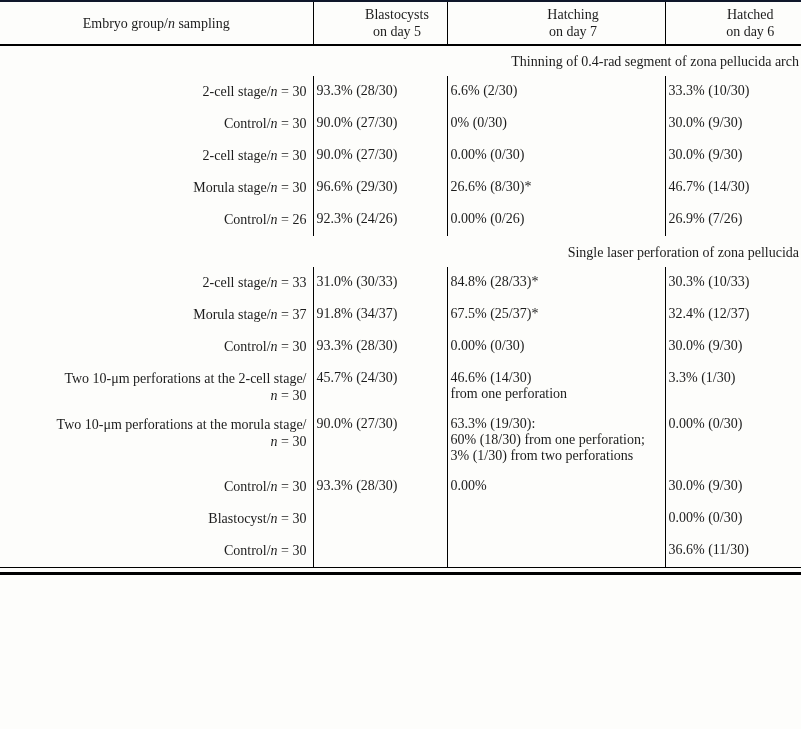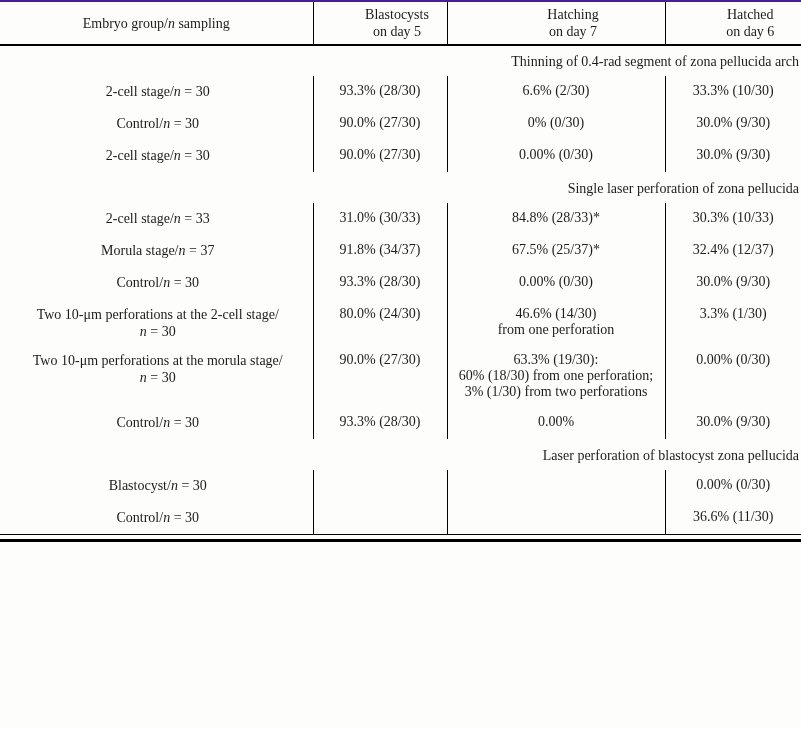--- a/index.html
+++ b/index.html
@@ -12,21 +12,21 @@
     background: #fdfdfb;
     color: #1c1c1c;
     font-family: "Liberation Serif", "DejaVu Serif", serif;
     font-size: 14px;
     overflow: hidden;
   }
   table.results {
     width: 801px;
     border-collapse: collapse;
     table-layout: fixed;
-    border-top: 2px solid #4c1d95;
+    border-top: 2px solid #0f172a;
   }
   th, td {
     font-weight: normal;
     white-space: pre-line;
     overflow: hidden;
   }
   thead th {
     text-align: center;
     vertical-align: middle;
     border-bottom: 2px solid #000;
@@ -37,27 +37,27 @@
     border-left: 1px solid #000;
     padding-left: 36px;
   }
   tr.row-title td {
     text-align: right;
     vertical-align: middle;
     padding: 6px 2px 4px 2px;
     border: none;
   }
   td.group {
-    text-align: center;
+    text-align: right;
     vertical-align: top;
     padding: 7px 6px 3px 9px;
     line-height: 17px;
   }
   td.val {
-    text-align: center;
+    text-align: left;
     vertical-align: top;
     padding: 7px 3px 3px 3px;
     line-height: 16px;
   }
   tr.rh-header { height: 44px; }
   tr.rh-title  { height: 31px; }
   tr.rh-1      { height: 32px; }
   tr.rh-2      { height: 46px; padding-left: 16px; }
   tr.rh-3      { height: 62px; }
   .bottom-rule {
@@ -105,20 +105,32 @@
       <td class="val c3">0% (0/30)</td>
       <td class="val c4">30.0% (9/30)</td>
     </tr>
 
     <tr class="rh-1">
       <td class="group c1">2-cell stage/<i>n</i> = 30</td>
       <td class="val c2">90.0% (27/30)</td>
       <td class="val c3">0.00% (0/30)</td>
       <td class="val c4">30.0% (9/30)</td>
     </tr>
+    <tr class="rh-1">
+      <td class="group c1">Morula stage/<i>n</i> = 30</td>
+      <td class="val c2">96.6% (29/30)</td>
+      <td class="val c3">26.6% (8/30)*</td>
+      <td class="val c4">46.7% (14/30)</td>
+    </tr>
+    <tr class="rh-1">
+      <td class="group c1">Control/<i>n</i> = 26</td>
+      <td class="val c2">92.3% (24/26)</td>
+      <td class="val c3">0.00% (0/26)</td>
+      <td class="val c4">26.9% (7/26)</td>
+    </tr>
 
     <tr class="row-title rh-title">
       <td colspan="4">Single laser perforation of zona pellucida</td>
     </tr>
     <tr class="rh-1">
       <td class="group c1">2-cell stage/<i>n</i> = 33</td>
       <td class="val c2">31.0% (30/33)</td>
       <td class="val c3">84.8% (28/33)*</td>
       <td class="val c4">30.3% (10/33)</td>
     </tr>
@@ -131,44 +143,41 @@
     <tr class="rh-1">
       <td class="group c1">Control/<i>n</i> = 30</td>
       <td class="val c2">93.3% (28/30)</td>
       <td class="val c3">0.00% (0/30)</td>
       <td class="val c4">30.0% (9/30)</td>
     </tr>
 
     <tr class="rh-2">
       <td class="group c1">Two 10-μm perforations at the 2-cell stage/
 <i>n</i> = 30</td>
-      <td class="val c2">80.0% (24/30)</td>
+      <td class="val c2">45.7% (24/30)</td>
       <td class="val c3">46.6% (14/30)
 from one perforation</td>
       <td class="val c4">3.3% (1/30)</td>
     </tr>
     <tr class="rh-3">
       <td class="group c1">Two 10-μm perforations at the morula stage/
 <i>n</i> = 30</td>
       <td class="val c2">90.0% (27/30)</td>
       <td class="val c3">63.3% (19/30):
 60% (18/30) from one perforation;
 3% (1/30) from two perforations</td>
       <td class="val c4">0.00% (0/30)</td>
     </tr>
     <tr class="rh-1">
       <td class="group c1">Control/<i>n</i> = 30</td>
       <td class="val c2">93.3% (28/30)</td>
       <td class="val c3">0.00%</td>
       <td class="val c4">30.0% (9/30)</td>
     </tr>
 
-    <tr class="row-title rh-title">
-      <td colspan="4">Laser perforation of blastocyst zona pellucida</td>
-    </tr>
     <tr class="rh-1">
       <td class="group c1">Blastocyst/<i>n</i> = 30</td>
       <td class="val c2"></td>
       <td class="val c3"></td>
       <td class="val c4">0.00% (0/30)</td>
     </tr>
     <tr class="rh-1">
       <td class="group c1">Control/<i>n</i> = 30</td>
       <td class="val c2"></td>
       <td class="val c3"></td>

